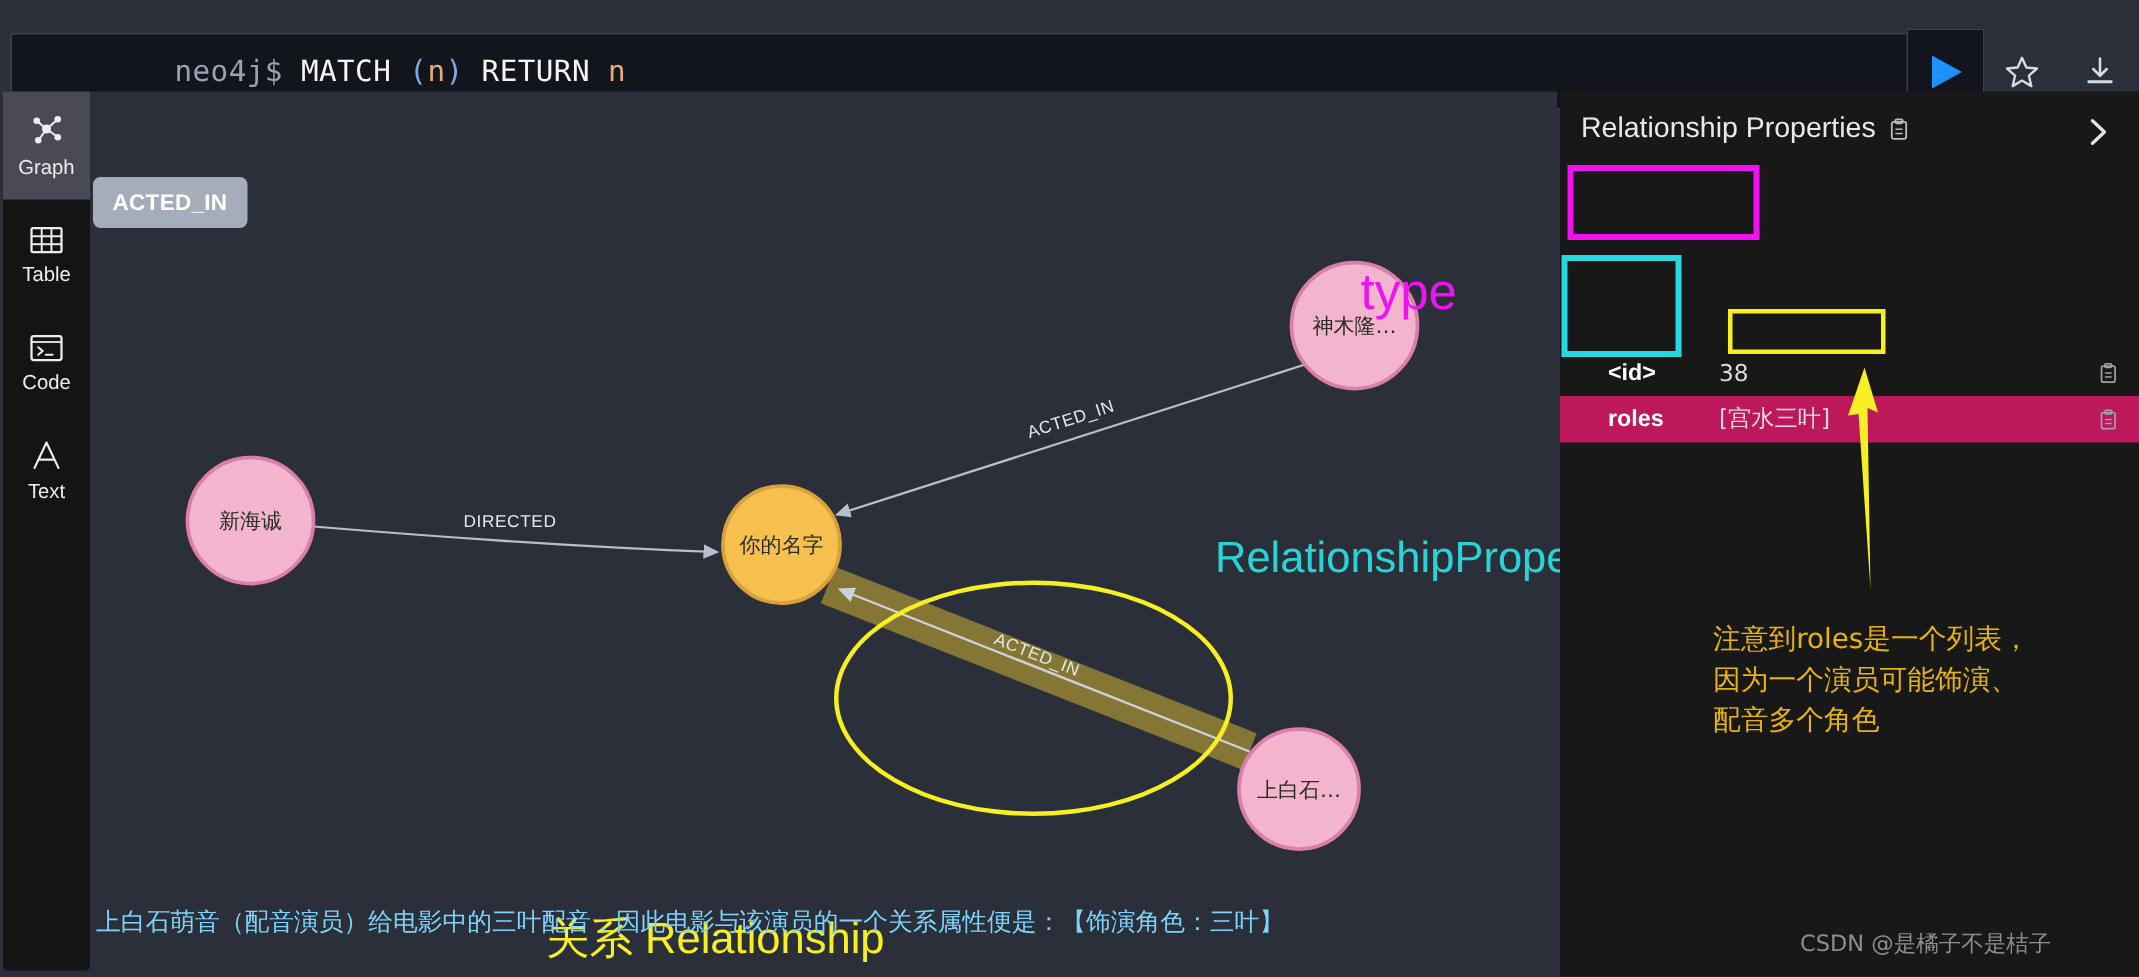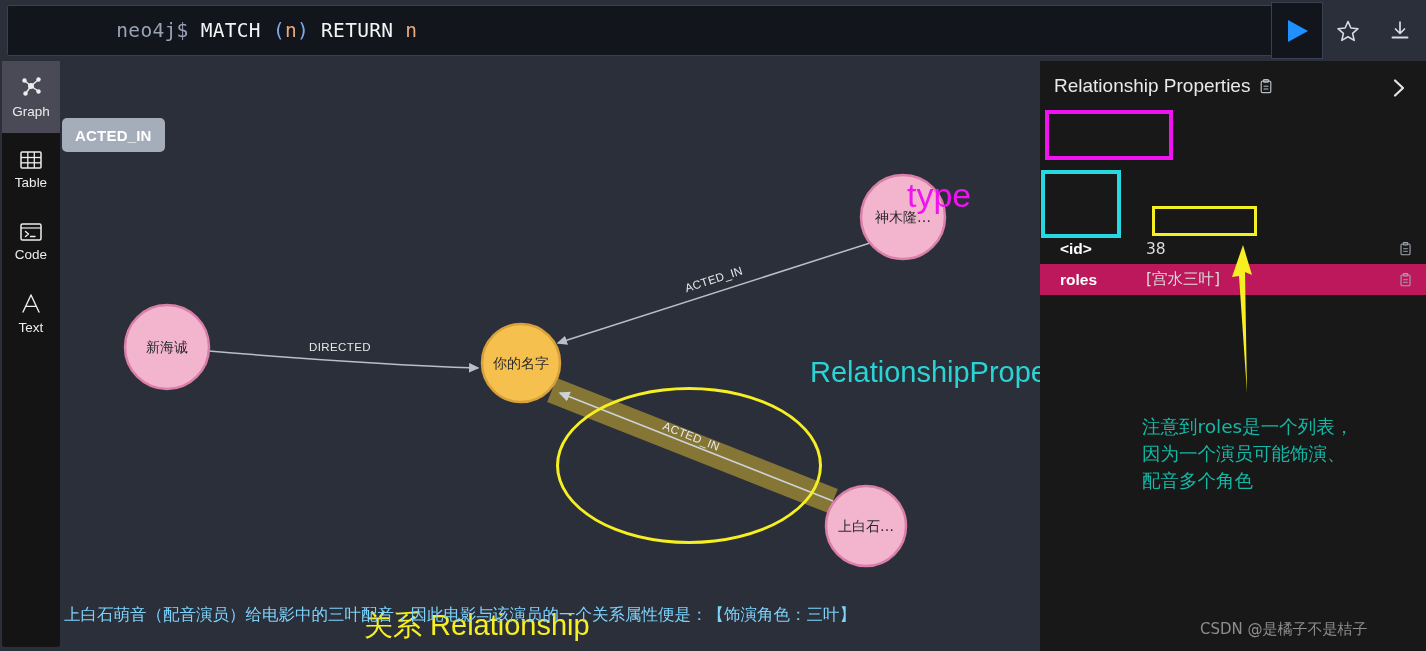--- a/index.html
+++ b/index.html
@@ -10,21 +10,21 @@
     overflow: hidden;
   }
   .app {
     position: relative;
     width: 1426px; height: 651px;
     background: #2b2f3a;
   }
 
   
   .querybar {
-    position: absolute; left: 0; top: 0;
+    position: absolute; left: 0; top: 17px;
     width: 1426px; height: 61px;
     background: #2b2f3a;
     display: flex; align-items: center;
   }
   .query-input {
     position: absolute; left: 7px; top: 5px;
     width: 1311px; height: 51px;
     background: #13151c;
     border: 1px solid #3b4050;
     border-radius: 2px;
@@ -161,36 +161,36 @@
     position: absolute; left: 0; top: 172px;
     width: 386px;
   }
   .prop-row {
     height: 31px;
     display: flex; align-items: center;
     position: relative;
   }
   .prop-row.alt { background: #be185d; }
   .prop-key {
-    width: 106px; padding-left: 20px;
+    width: 106px; padding-left: 32px;
     color: #ffffff; font-size: 15.5px; font-weight: bold;
   }
   .prop-val {
     flex: 1;
     color: #dcdcdc; font-size: 15.5px;
     font-family: "DejaVu Sans", sans-serif;
   }
   .prop-copy {
     width: 40px; display: flex; align-items: center; justify-content: center;
     cursor: pointer;
   }
 
   .note {
     position: absolute; left: 1142px; top: 413px;
-    color: #14b8a6;
+    color: #eab308;
     font-size: 18.5px; line-height: 1.47;
     font-family: "DejaVu Sans", sans-serif;
     white-space: pre-line;
   }
   .watermark {
     position: absolute; left: 1200px; top: 620px;
     color: #8d8d8d; font-size: 15px;
     font-family: "DejaVu Sans", sans-serif;
   }
 

